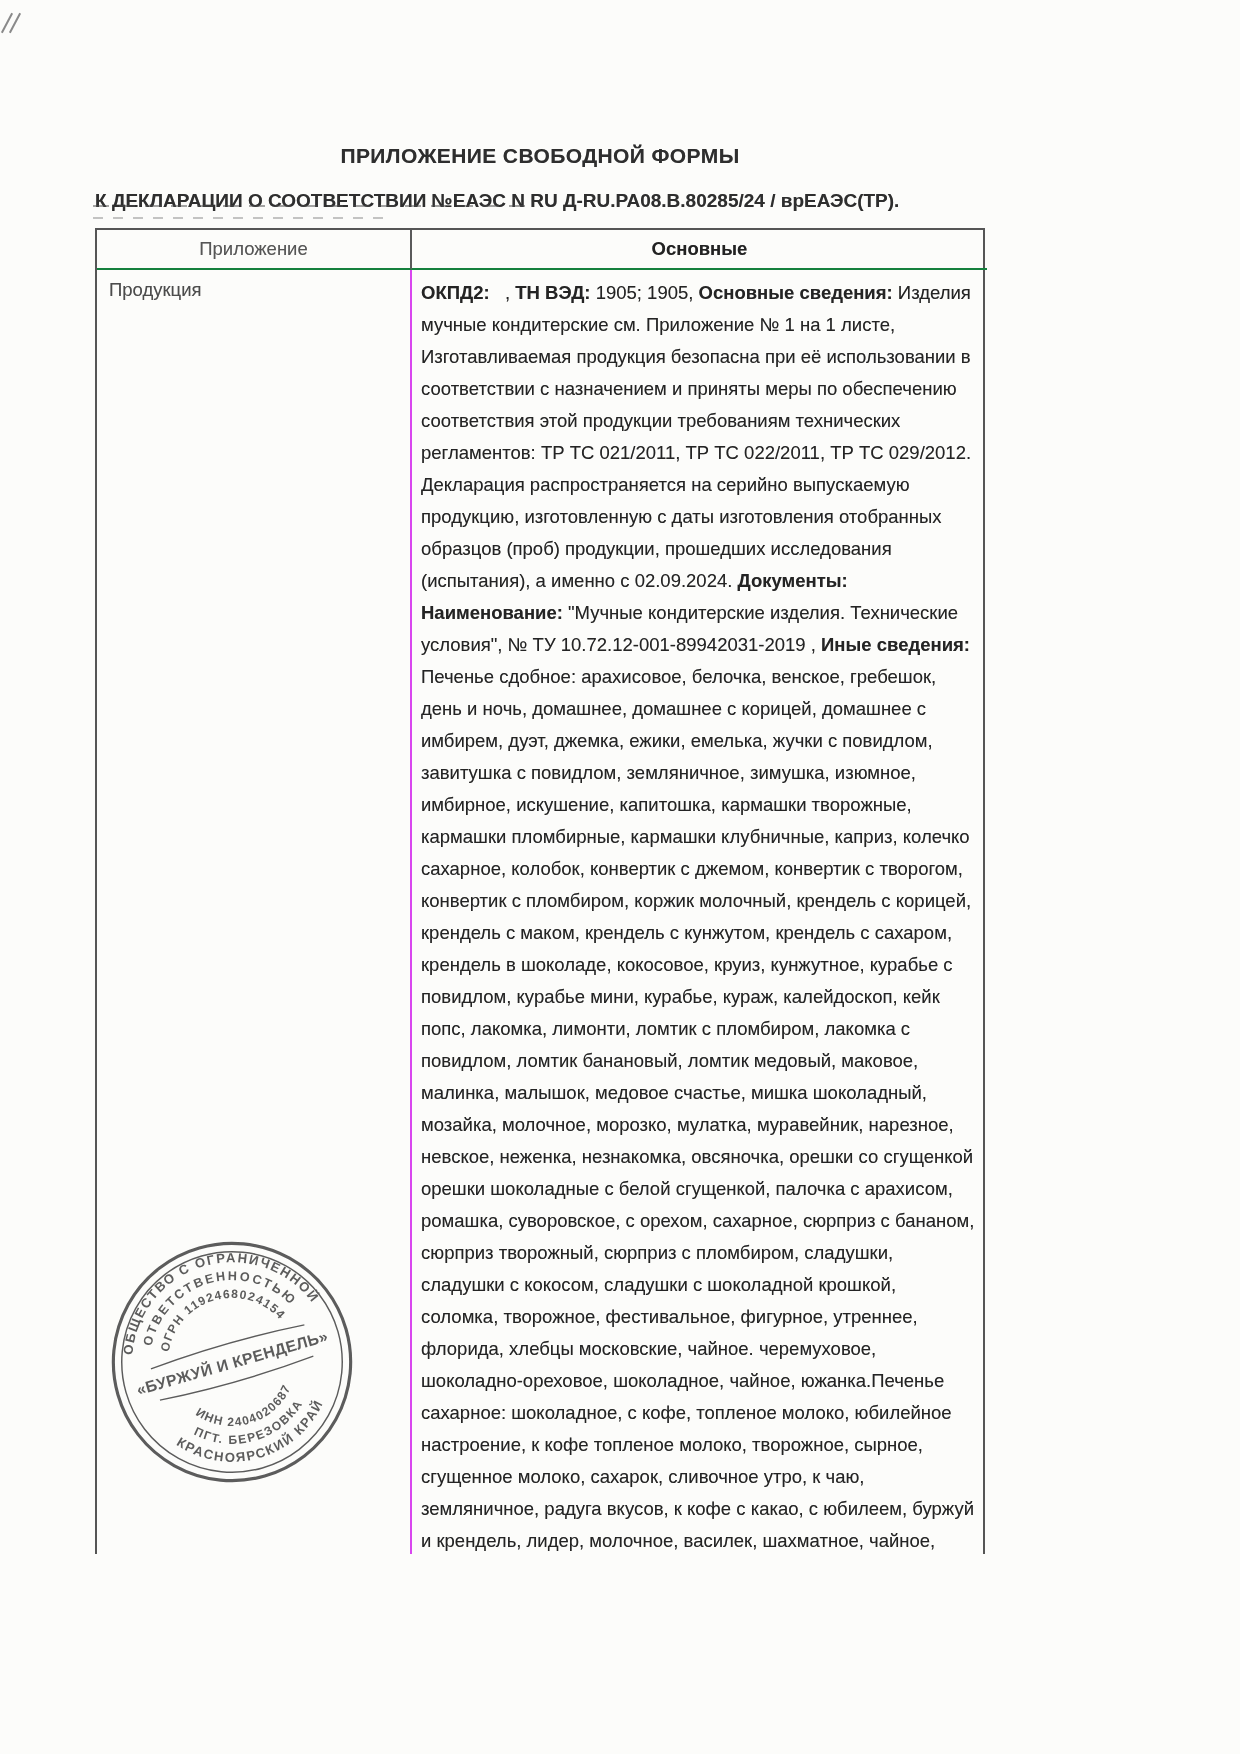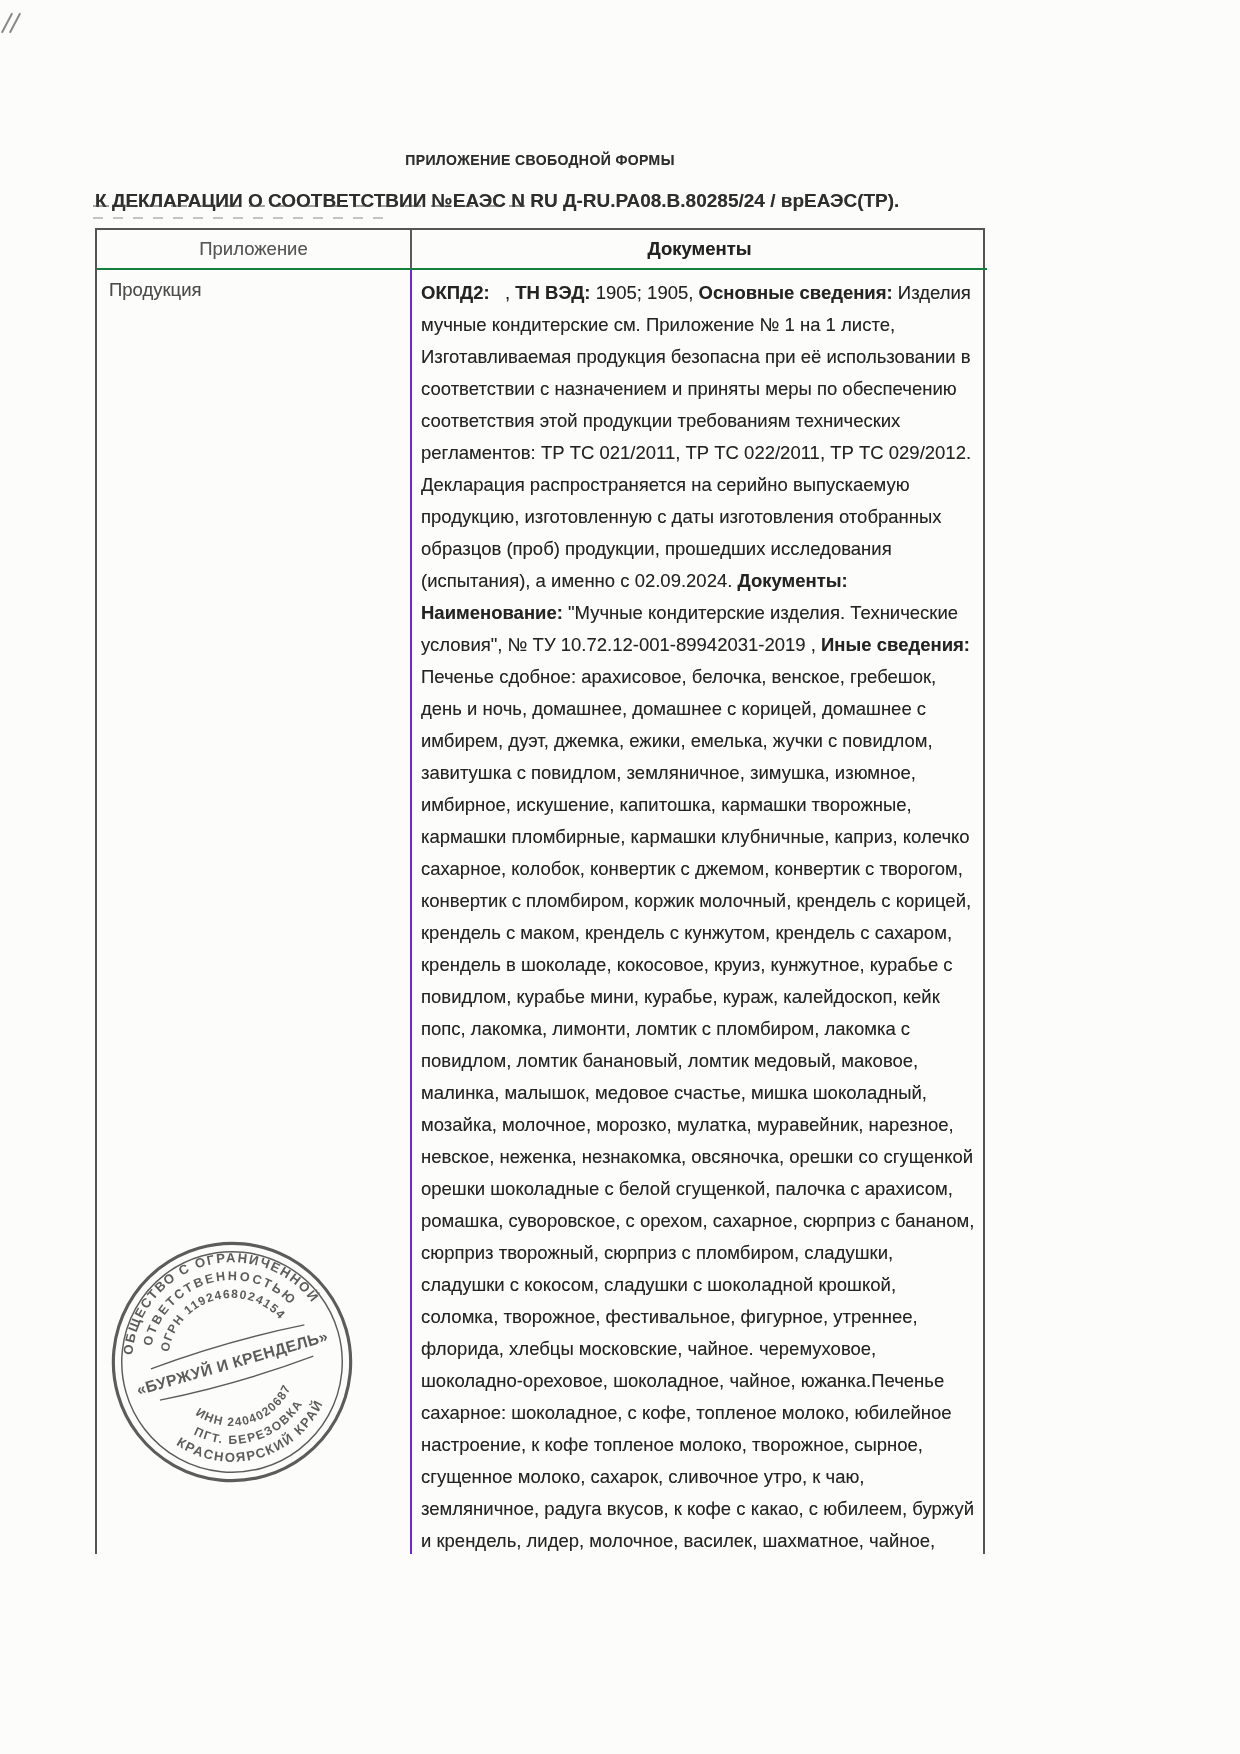--- a/index.html
+++ b/index.html
@@ -4,22 +4,22 @@
 <style>
   * { margin:0; padding:0; box-sizing:border-box; }
   body { margin:0; background:#e8e8e6; }
   .page {
     position:relative; width:1240px; height:1754px;
     background:#fcfcfa; overflow:hidden;
     font-family:"Liberation Sans", sans-serif;
     color:#262626;
   }
   .title {
-    position:absolute; top:152px; left:95px; width:890px;
-    text-align:center; font-size:14px; font-weight:bold;
+    position:absolute; top:144px; left:95px; width:890px;
+    text-align:center; font-size:21px; font-weight:bold;
     letter-spacing:.4px; color:#2e2e2e;
     text-shadow:0 0 .5px rgba(0,0,0,.35);
   }
   .subtitle {
     position:absolute; top:190px; left:95px; width:920px;
     text-align:left; font-size:19px; font-weight:bold;
     color:#2e2e2e; text-shadow:0 0 .5px rgba(0,0,0,.35);
     white-space:nowrap;
   }
   .artifact-line { position:absolute; height:2px; pointer-events:none; }
@@ -43,21 +43,21 @@
   }
   .th {
     display:flex; align-items:center; justify-content:center;
     font-size:18.5px; border-bottom:2px solid #15803d;
   }
   .th-left { border-right:2px solid #5a5a5a; color:#565656; font-weight:normal;
              text-shadow:0 0 .4px rgba(0,0,0,.25); }
   .th-right { color:#222; font-weight:bold; text-shadow:0 0 .5px rgba(0,0,0,.35); }
   .td { font-size:18.5px; }
   .td-left {
-    border-right:2px solid #6d28d9; padding:9px 12px;
+    border-right:2px solid #d946ef; padding:9px 12px;
     color:#4c4c4c; text-shadow:0 0 .4px rgba(0,0,0,.25);
   }
   .td-right {
     padding:7px 10px 7px 9px;
     line-height:32px; color:#242424;
     white-space:pre-wrap;
     text-shadow:0 0 .5px rgba(0,0,0,.3);
     overflow:hidden;
   }
   .td-right .seg-b { font-weight:bold; }
@@ -85,21 +85,21 @@
   <div class="corner-mark"></div>
 
   <div class="title">ПРИЛОЖЕНИЕ СВОБОДНОЙ ФОРМЫ</div>
   <div class="subtitle">К ДЕКЛАРАЦИИ О СООТВЕТСТВИИ №ЕАЭС N RU Д-RU.РА08.В.80285/24 / врЕАЭС(ТР).</div>
 
   <div class="artifact-line a1"></div>
   <div class="artifact-line a2"></div>
 
   <div class="doc-table">
     <div class="th th-left">Приложение</div>
-    <div class="th th-right">Документы</div>
+    <div class="th th-right">Основные</div>
     <div class="td td-left">Продукция</div>
     <div class="td td-right"><span class="seg-b">ОКПД2:</span><span>   , </span><span class="seg-b">ТН ВЭД:</span><span> 1905; 1905, </span><span class="seg-b">Основные сведения:</span><span> Изделия мучные кондитерские см. Приложение № 1 на 1 листе, Изготавливаемая продукция безопасна при её использовании в соответствии с назначением и приняты меры по обеспечению соответствия этой продукции требованиям технических регламентов: ТР ТС 021/2011, ТР ТС 022/2011, ТР ТС 029/2012. Декларация распространяется на серийно выпускаемую продукцию, изготовленную с даты изготовления отобранных образцов (проб) продукции, прошедших исследования (испытания), а именно с 02.09.2024. </span><span class="seg-b">Документы:</span><span> </span><span class="seg-b">Наименование:</span><span> "Мучные кондитерские изделия. Технические условия", № ТУ 10.72.12-001-89942031-2019 , </span><span class="seg-b">Иные сведения:</span><span>
 Печенье сдобное: арахисовое, белочка, венское, гребешок, день и ночь, домашнее, домашнее с корицей, домашнее с имбирем, дуэт, джемка, ежики, емелька, жучки с повидлом, завитушка с повидлом, земляничное, зимушка, изюмное, имбирное, искушение, капитошка, кармашки творожные, кармашки пломбирные, кармашки клубничные, каприз, колечко сахарное, колобок, конвертик с джемом, конвертик с творогом, конвертик с пломбиром, коржик молочный, крендель с корицей, крендель с маком, крендель с кунжутом, крендель с сахаром, крендель в шоколаде, кокосовое, круиз, кунжутное, курабье с повидлом, курабье мини, курабье, кураж, калейдоскоп, кейк попс, лакомка, лимонти, ломтик с пломбиром, лакомка с повидлом, ломтик банановый, ломтик медовый, маковое, малинка, малышок, медовое счастье, мишка шоколадный, мозайка, молочное, морозко, мулатка, муравейник, нарезное, невское, неженка, незнакомка, овсяночка, орешки со сгущенкой орешки шоколадные с белой сгущенкой, палочка с арахисом, ромашка, суворовское, с орехом, сахарное, сюрприз с бананом, сюрприз творожный, сюрприз с пломбиром, сладушки, сладушки с кокосом, сладушки с шоколадной крошкой, соломка, творожное, фестивальное, фигурное, утреннее, флорида, хлебцы московские, чайное. черемуховое, шоколадно-ореховое, шоколадное, чайное, южанка.Печенье сахарное: шоколадное, с кофе, топленое молоко, юбилейное настроение, к кофе топленое молоко, творожное, сырное, сгущенное молоко, сахарок, сливочное утро, к чаю, земляничное, радуга вкусов, к кофе с какао, с юбилеем, буржуй и крендель, лидер, молочное, василек, шахматное, чайное, счастливый день, лимонное, нежное, зверюшки, детская радость, классическое, причуда, аврора, утро в деревне, аленький цветочек, с маком, карапуз, с корицей, любимое, нежное, любовь и голуби, домино, царское, шоколадный рай.Пирожные: пахлава, песочное кольцо с орехом, картошка, палочка с арахисом, палочка с шоколадом, глазированное, пражка, причуда, персик, подушечки с творогом, подушечки с</span></div>
   </div>
 
   <div class="stamp">
     <svg viewBox="0 0 240 240" width="252" height="252">
       <defs>
         <path id="arcTop1" d="M 25,120 A 95,95 0 1,1 215,120"></path>
         <path id="arcTop2" d="M 42,120 A 78,78 0 1,1 198,120"></path>

